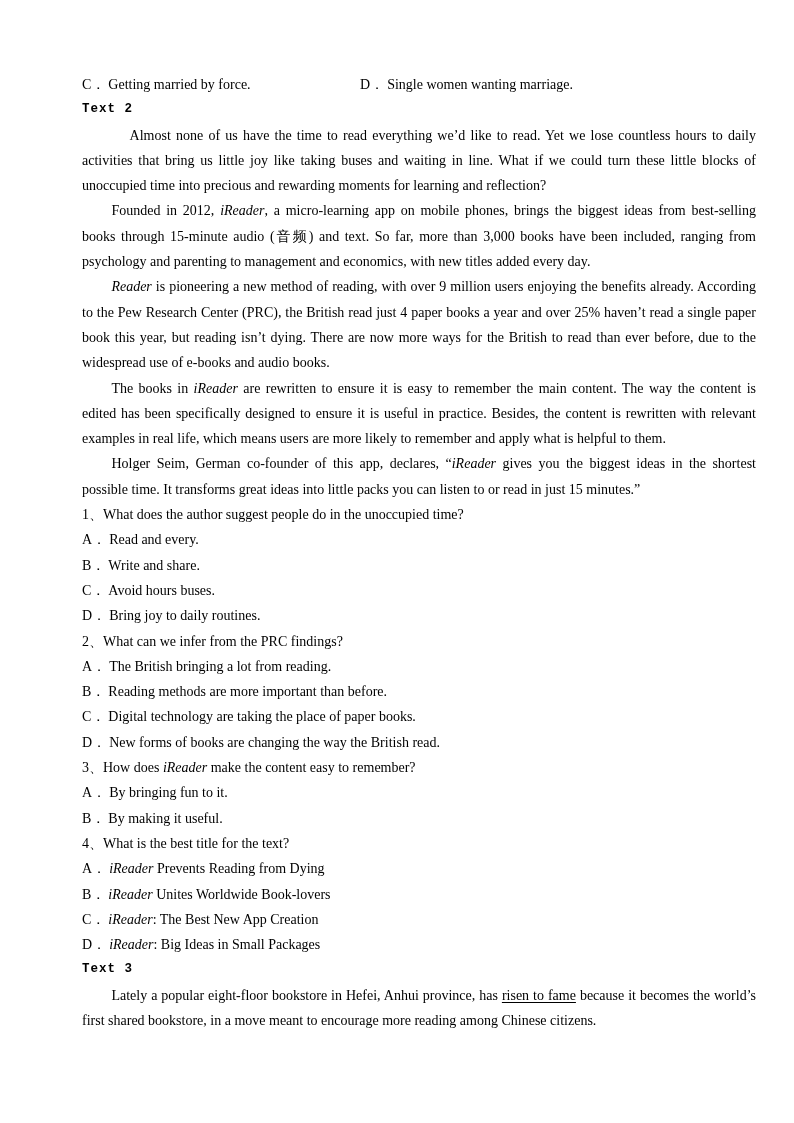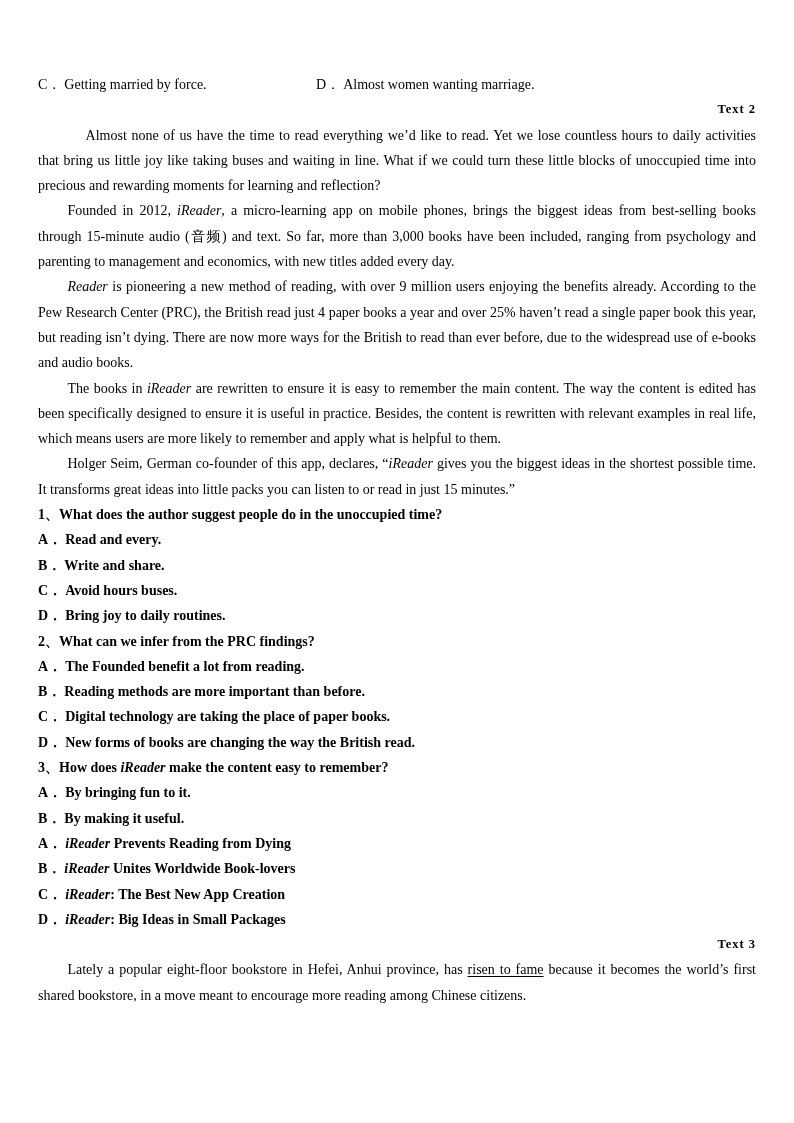--- a/index.html
+++ b/index.html
@@ -5,80 +5,81 @@
   * { margin: 0; padding: 0; box-sizing: border-box; }
   html, body { background: #ffffff; }
   body {
     width: 794px;
     height: 1123px;
     overflow: hidden;
     font-family: "Liberation Serif", serif;
     font-size: 14px;
     color: #000000;
   }
-  .page { padding: 72px 38px 0 38px; }
-  .line { line-height: 25.3px; font-weight: bold; }
+  .page { padding: 72px 38px 0 38px; margin-left: 44px; }
+  .line { line-height: 25.3px; }
   .option-row { display: flex; line-height: 25.3px; }
   .option-row .opt-first { width: 278px; }
   .section-heading {
-    text-align: right;
-    font-family: Liberation Serif, serif;
+    text-align: left;
+    font-family: Liberation Mono, monospace;
     font-size: 12.5px;
     font-weight: bold;
     line-height: 25.3px;
     letter-spacing: 1px;
   }
   p.para { text-align: justify; line-height: 25.3px; }
   .indent-lg { text-indent: 3.4em; }
   .indent { text-indent: 2.1em; }
   .opt-label { margin-right: 3px; }
   .i { font-style: italic; }
   .u { text-decoration: underline; text-underline-offset: 2px; }
 </style>
 </head>
 <body>
 
 <div class="page">
 
   <div class="option-row">
     <span class="opt-first"><span class="opt-label">C．</span><span>Getting married by force.</span></span>
-    <span class="opt-second"><span class="opt-label">D．</span><span>Almost women wanting marriage.</span></span>
+    <span class="opt-second"><span class="opt-label">D．</span><span>Single women wanting marriage.</span></span>
   </div>
 
   <div class="section-heading">Text 2</div>
 
   <p class="para indent-lg"><span>Almost none of us have the time to read everything we’d like to read. Yet we lose countless hours to daily activities that bring us little joy like taking buses and waiting in line. What if we could turn these little blocks of unoccupied time into precious and rewarding moments for learning and reflection?</span></p>
   <p class="para indent"><span>Founded in 2012, </span><span class="i">iReader</span><span>, a micro-learning app on mobile phones, brings the biggest ideas from best-selling books through 15-minute audio (音频) and text. So far, more than 3,000 books have been included, ranging from psychology and parenting to management and economics, with new titles added every day.</span></p>
   <p class="para indent"><span class="i">Reader</span><span> is pioneering a new method of reading, with over 9 million users enjoying the benefits already. According to the Pew Research Center (PRC), the British read just 4 paper books a year and over 25% haven’t read a single paper book this year, but reading isn’t dying. There are now more ways for the British to read than ever before, due to the widespread use of e-books and audio books.</span></p>
   <p class="para indent"><span>The books in </span><span class="i">iReader</span><span> are rewritten to ensure it is easy to remember the main content. The way the content is edited has been specifically designed to ensure it is useful in practice. Besides, the content is rewritten with relevant examples in real life, which means users are more likely to remember and apply what is helpful to them.</span></p>
   <p class="para indent"><span>Holger Seim, German co-founder of this app, declares, “</span><span class="i">iReader</span><span> gives you the biggest ideas in the shortest possible time. It transforms great ideas into little packs you can listen to or read in just 15 minutes.”</span></p>
 
   <div class="q-block">
     <div class="line"><span>1、What does the author suggest people do in the unoccupied time?</span></div>
     <div class="line"><span class="opt-label">A．</span><span><span>Read and every.</span></span></div>
     <div class="line"><span class="opt-label">B．</span><span><span>Write and share.</span></span></div>
     <div class="line"><span class="opt-label">C．</span><span><span>Avoid hours buses.</span></span></div>
     <div class="line"><span class="opt-label">D．</span><span><span>Bring joy to daily routines.</span></span></div>
   </div>
 
   <div class="q-block">
     <div class="line"><span>2、What can we infer from the PRC findings?</span></div>
-    <div class="line"><span class="opt-label">A．</span><span><span>The Founded benefit a lot from reading.</span></span></div>
+    <div class="line"><span class="opt-label">A．</span><span><span>The British bringing a lot from reading.</span></span></div>
     <div class="line"><span class="opt-label">B．</span><span><span>Reading methods are more important than before.</span></span></div>
     <div class="line"><span class="opt-label">C．</span><span><span>Digital technology are taking the place of paper books.</span></span></div>
     <div class="line"><span class="opt-label">D．</span><span><span>New forms of books are changing the way the British read.</span></span></div>
   </div>
 
   <div class="q-block">
     <div class="line"><span>3、How does </span><span class="i">iReader</span><span> make the content easy to remember?</span></div>
     <div class="line"><span class="opt-label">A．</span><span><span>By bringing fun to it.</span></span></div>
     <div class="line"><span class="opt-label">B．</span><span><span>By making it useful.</span></span></div>
   </div>
 
   <div class="q-block">
+    <div class="line"><span>4、What is the best title for the text?</span></div>
     <div class="line"><span class="opt-label">A．</span><span><span class="i">iReader</span><span> Prevents Reading from Dying</span></span></div>
     <div class="line"><span class="opt-label">B．</span><span><span class="i">iReader</span><span> Unites Worldwide Book-lovers</span></span></div>
     <div class="line"><span class="opt-label">C．</span><span><span class="i">iReader</span><span>: The Best New App Creation</span></span></div>
     <div class="line"><span class="opt-label">D．</span><span><span class="i">iReader</span><span>: Big Ideas in Small Packages</span></span></div>
   </div>
 
   <div class="section-heading">Text 3</div>
   <p class="para indent"><span>Lately a popular eight-floor bookstore in Hefei, Anhui province, has </span><span class="u">risen to fame</span><span> because it becomes the world’s first shared bookstore, in a move meant to encourage more reading among Chinese citizens.</span></p>
 
 </div>

